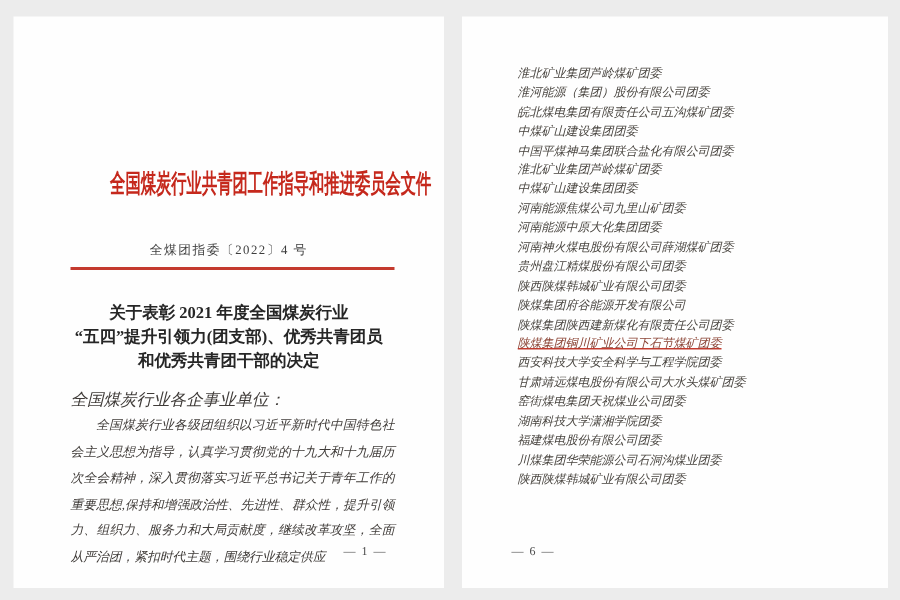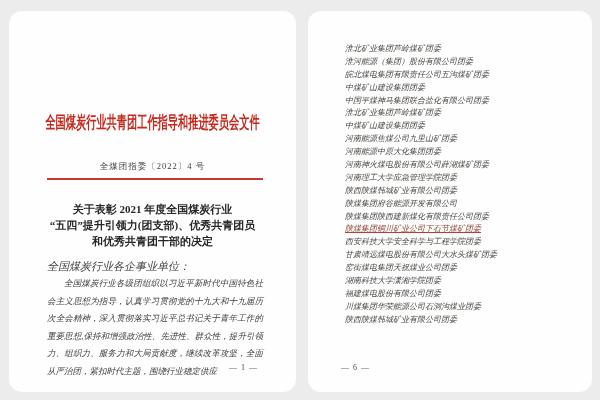--- a/index.html
+++ b/index.html
@@ -3,28 +3,28 @@
 <meta charset="utf-8">
 <style>
   html,body{margin:0;padding:0;}
   body{
     width:600px;height:400px;
     background:#ececec;
     font-family:"Liberation Serif","DejaVu Serif",serif;
     position:relative;overflow:hidden;
   }
   .canvas{position:absolute;left:0;top:0;width:600px;height:400px;background:#ececec;}
-  .page{position:absolute;top:11px;height:381px;background:#fefefe;border-radius:13px;}
+  .page{position:absolute;top:11px;height:381px;background:#fefefe;}
   .page-left{left:9px;width:287px;}
   .page-right{left:308px;width:284px;}
 
   
   .header-title-wrap{
     position:absolute;top:100px;left:0;width:100%;
-    display:flex;justify-content:center;
+    display:flex;justify-content:center;padding-left:28px;
   }
   .header-title{
     color:#c5281c;
     font-weight:bold;
     font-size:17px;
     white-space:nowrap;
     transform:scaleX(0.60);
     transform-origin:center;
     letter-spacing:0px;
   }
@@ -105,21 +105,21 @@
         <div class="list-item">淮北矿业集团芦岭煤矿团委</div>
         <div class="list-item">淮河能源（集团）股份有限公司团委</div>
         <div class="list-item">皖北煤电集团有限责任公司五沟煤矿团委</div>
         <div class="list-item">中煤矿山建设集团团委</div>
         <div class="list-item">中国平煤神马集团联合盐化有限公司团委</div>
         <div class="list-item">淮北矿业集团芦岭煤矿团委</div>
         <div class="list-item">中煤矿山建设集团团委</div>
         <div class="list-item">河南能源焦煤公司九里山矿团委</div>
         <div class="list-item">河南能源中原大化集团团委</div>
         <div class="list-item">河南神火煤电股份有限公司薛湖煤矿团委</div>
-        <div class="list-item">河南理工大学应急管理学院团委</div>
+        <div class="list-item">贵州盘江精煤股份有限公司团委</div>
         <div class="list-item">陕西陕煤韩城矿业有限公司团委</div>
         <div class="list-item">陕煤集团府谷能源开发有限公司</div>
         <div class="list-item">陕煤集团陕西建新煤化有限责任公司团委</div>
         <div class="list-item highlighted">陕煤集团铜川矿业公司下石节煤矿团委</div>
         <div class="list-item">西安科技大学安全科学与工程学院团委</div>
         <div class="list-item">甘肃靖远煤电股份有限公司大水头煤矿团委</div>
         <div class="list-item">窑街煤电集团天祝煤业公司团委</div>
         <div class="list-item">湖南科技大学潇湘学院团委</div>
         <div class="list-item">福建煤电股份有限公司团委</div>
         <div class="list-item">川煤集团华荣能源公司石洞沟煤业团委</div>

